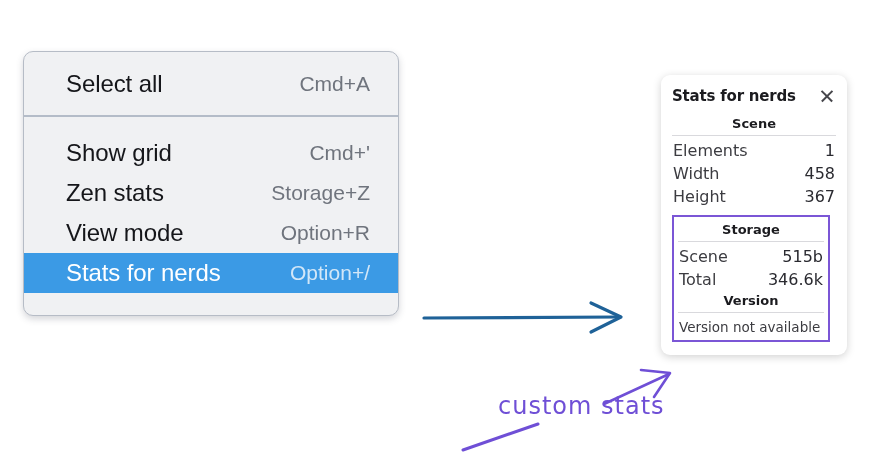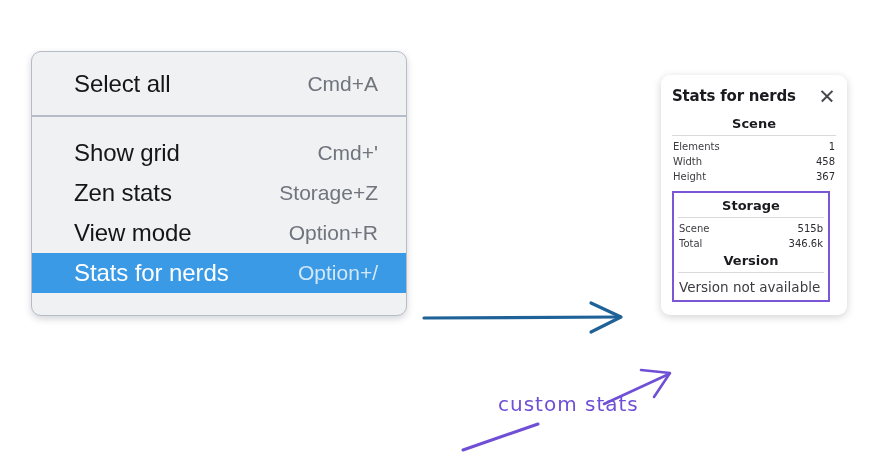--- a/index.html
+++ b/index.html
@@ -11,21 +11,21 @@
     height: 461px;
     background: #ffffff;
     font-family: "Liberation Sans", sans-serif;
     overflow: hidden;
     position: relative;
   }
 
   
   #context-menu {
     position: absolute;
-    left: 31px;
+    left: 23px;
     top: 51px;
     width: 374px;
     background: #f0f1f3;
     border: 1px solid #b6bcc6;
     border-radius: 10px;
     box-shadow: 0 3px 7px rgba(60, 66, 80, 0.22);
     overflow: hidden;
   }
   .menu-section {
     padding: 6px 0 6px 0;
@@ -130,21 +130,21 @@
   }
   .stats-hr {
     height: 1px;
     background: #d9d9dd;
     margin: 0 0 3px 0;
   }
   .stats-row {
     display: flex;
     justify-content: space-between;
     align-items: baseline;
-    font-size: 10px;
+    font-size: 16px;
     color: #3c3c41;
     padding: 2px 1px 2px 1px;
     gap: 36px;
   }
   .stats-row .val { color: #2a2a30; }
 
   .boxed {
     border: 2px solid #7b56d6;
     margin: 7px 6px 0 0;
     padding: 3px 4px 4px 4px;
@@ -163,21 +163,21 @@
     top: 0;
     width: 873px;
     height: 461px;
     pointer-events: none;
   }
   #annotation-text {
     position: absolute;
     left: 498px;
     top: 392px;
     font-family: "DejaVu Sans", sans-serif;
-    font-size: 20px;
+    font-size: 24px;
     color: #6f4fd6;
     letter-spacing: 1px;
     white-space: nowrap;
   }
 </style>
 </head>
 <body>
 
 <div id="context-menu">
 

